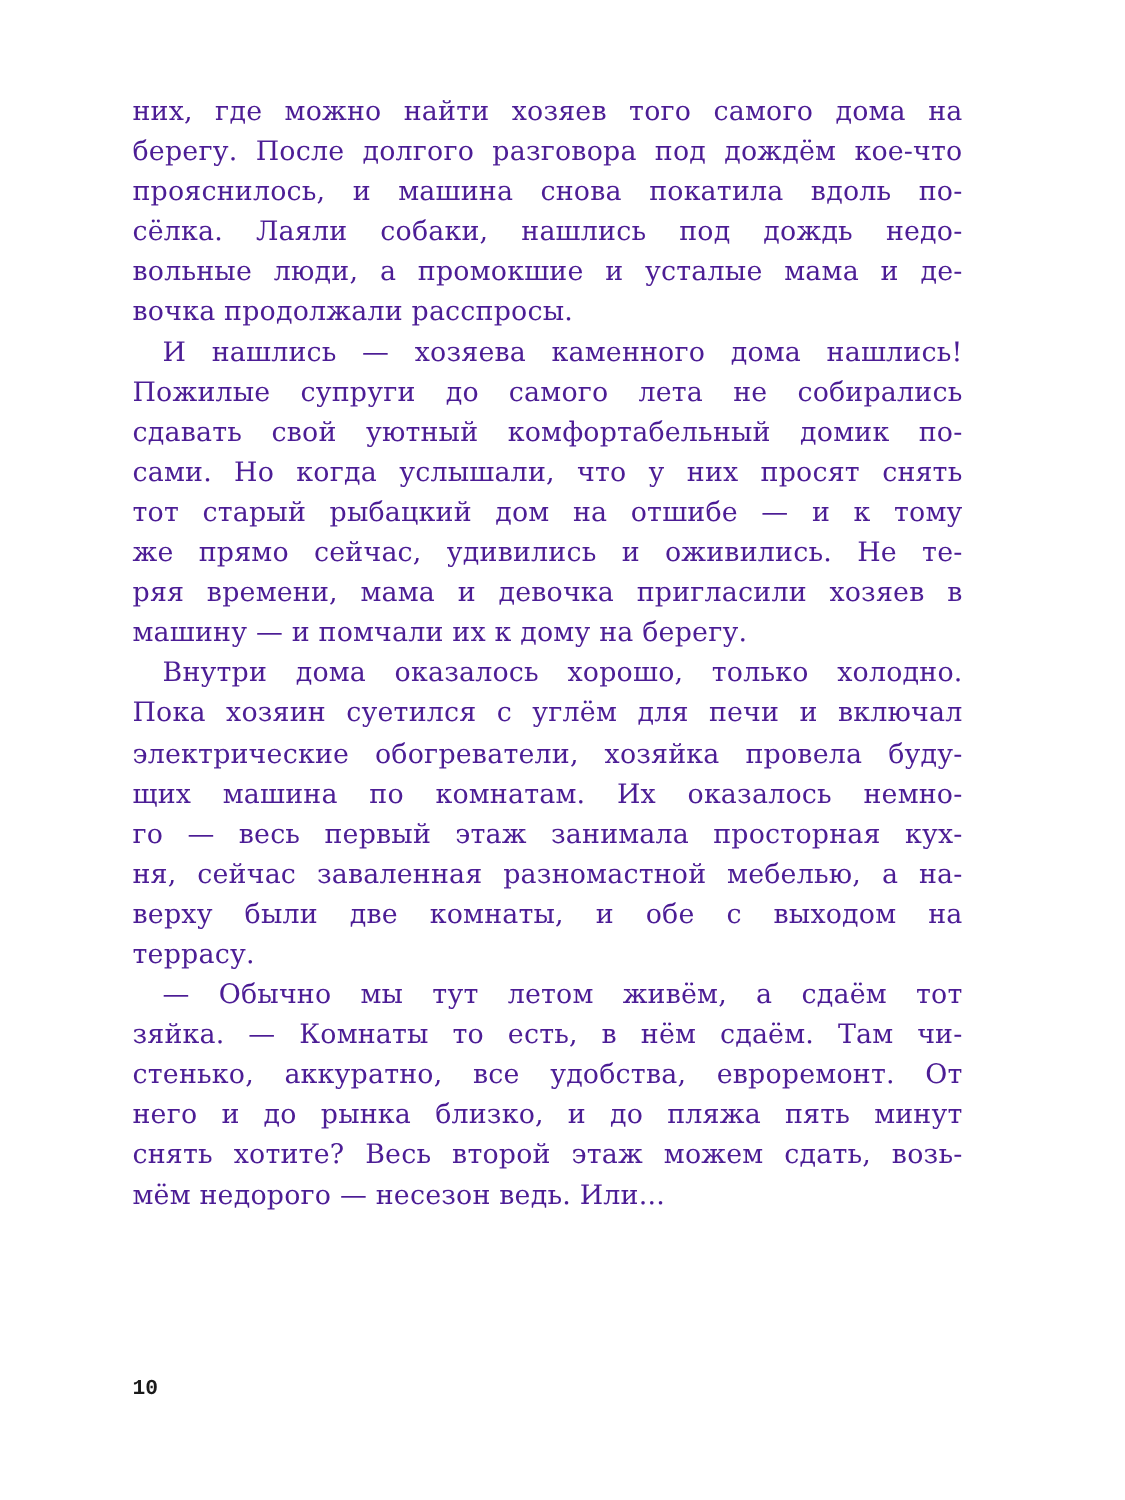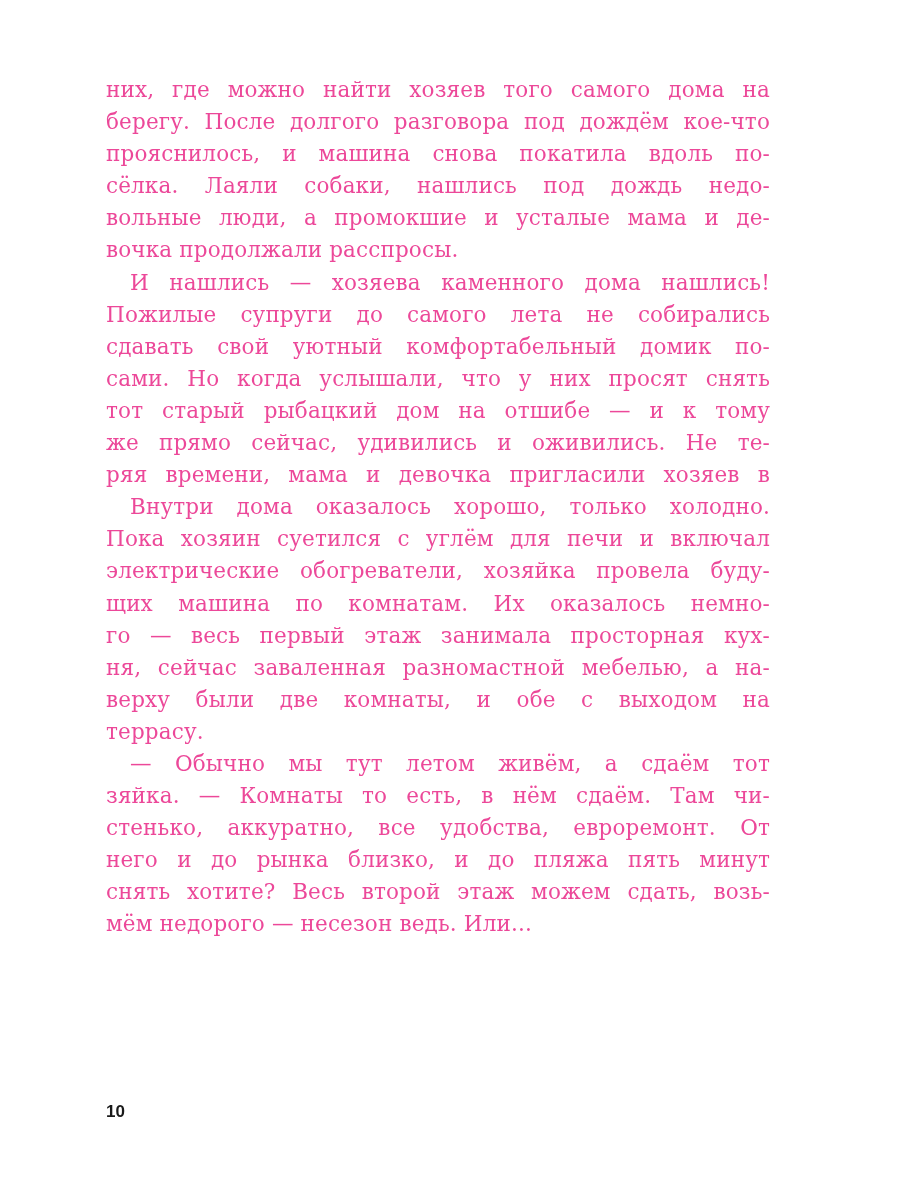--- a/index.html
+++ b/index.html
@@ -14,42 +14,42 @@
       overflow: hidden;
     }
     .page {
       position: absolute;
       left: 106px;
       top: 74px;
       width: 664px;
       font-family: "DejaVu Serif", "Liberation Serif", serif;
       font-size: 21.5px;
       line-height: 32.1px;
-      color: #ec4899;
+      color: #4c1d95;
       letter-spacing: 0.15px;
     }
     .line {
       display: block;
       text-align: justify;
       text-align-last: justify;
       white-space: nowrap;
       height: 32.1px;
       overflow: visible;
     }
     .line.last {
       text-align-last: left;
     }
     .line.indent {
       padding-left: 24px;
     }
     .folio {
       position: absolute;
       left: 106px;
       top: 1102px;
-      font-family: Liberation Sans, sans-serif;
+      font-family: Liberation Mono, monospace;
       font-weight: bold;
       font-size: 17px;
       color: #1a1a1a;
     }
   </style>
 </head>
 <body>
 
 <div class="page">
 
@@ -63,20 +63,21 @@
   </div>
 
   <div>
     <span class="line indent">И нашлись — хозяева каменного дома нашлись!</span>
     <span class="line">Пожилые супруги до самого лета не собирались</span>
     <span class="line">сдавать свой уютный комфортабельный домик по-</span>
     <span class="line">сами. Но когда услышали, что у них просят снять</span>
     <span class="line">тот старый рыбацкий дом на отшибе — и к тому</span>
     <span class="line">же прямо сейчас, удивились и оживились. Не те-</span>
     <span class="line">ряя времени, мама и девочка пригласили хозяев в</span>
+    <span class="line last">машину — и помчали их к дому на берегу.</span>
   </div>
 
   <div>
     <span class="line indent">Внутри дома оказалось хорошо, только холодно.</span>
     <span class="line">Пока хозяин суетился с углём для печи и включал</span>
     <span class="line">электрические обогреватели, хозяйка провела буду-</span>
     <span class="line">щих машина по комнатам. Их оказалось немно-</span>
     <span class="line">го — весь первый этаж занимала просторная кух-</span>
     <span class="line">ня, сейчас заваленная разномастной мебелью, а на-</span>
     <span class="line">верху были две комнаты, и обе с выходом на</span>

